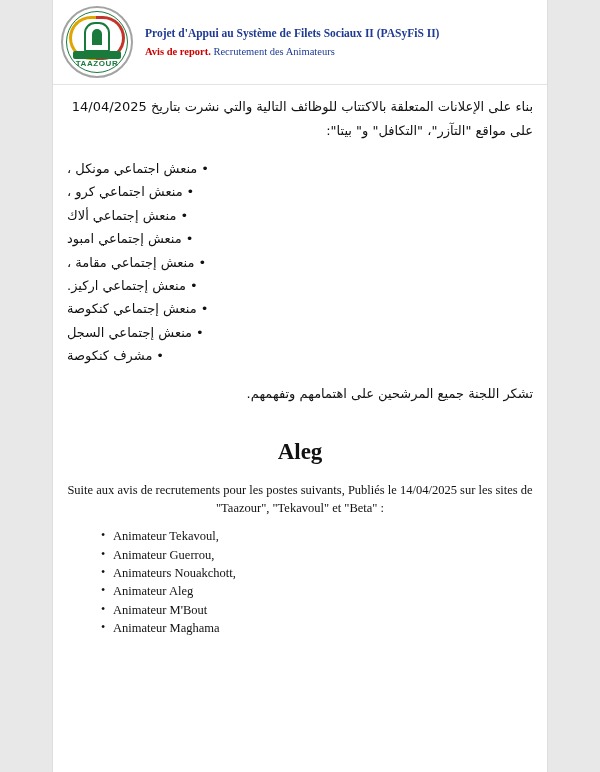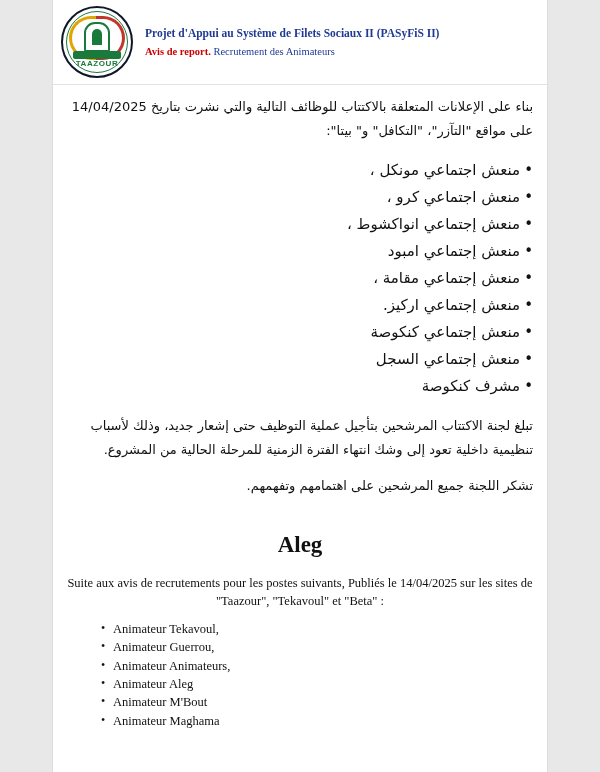--- a/index.html
+++ b/index.html
@@ -31,21 +31,21 @@
     align-items: center;
     padding: 6px 10px 6px 8px;
     border-bottom: 1px solid #e3e3e3;
     min-height: 74px;
     box-sizing: border-box;
   }
   .logo {
     width: 68px;
     height: 68px;
     border-radius: 50%;
-    border: 2px solid #0f172a;
+    border: 2px solid #a3a3a3;
     background: #ffffff;
     position: relative;
     flex: 0 0 auto;
     overflow: hidden;
   }
   .logo .ring {
     position: absolute;
     left: 3px; top: 3px; right: 3px; bottom: 3px;
     border-radius: 50%;
     border: 1px solid #1a7a3c;
@@ -155,24 +155,24 @@
     line-height: 1.85;
     color: #111111;
     margin: 0 0 14px 0;
   }
   ul.ar-list {
     list-style: none;
     margin: 0 0 14px 0;
     padding: 0;
   }
   ul.ar-list li {
-    font-size: 15px;
+    font-size: 13px;
     line-height: 1.8;
     color: #111111;
-    text-align: right;
+    text-align: left;
     padding-right: 0;
   }
   ul.ar-list li .bullet {
     display: inline-block;
     margin-left: 4px;
   }
   .ar-para {
     font-size: 13px;
     line-height: 1.85;
     color: #111111;
@@ -248,40 +248,39 @@
   </div>
 
   <div class="content">
 
     <div class="ar">
       <p class="ar-intro">بناء على الإعلانات المتعلقة بالاكتتاب للوظائف التالية والتي نشرت بتاريخ 14/04/2025 على مواقع "التآزر"، "التكافل" و" بيتا":</p>
 
       <ul class="ar-list">
         <li><span class="bullet">•</span><span>منعش اجتماعي مونكل ،</span></li>
         <li><span class="bullet">•</span><span>منعش اجتماعي كرو ،</span></li>
-        <li><span class="bullet">•</span><span>منعش إجتماعي انواكشوط ،</span></li>
+        <li><span class="bullet">•</span><span>منعش إجتماعي ألاك</span></li>
         <li><span class="bullet">•</span><span>منعش إجتماعي امبود</span></li>
         <li><span class="bullet">•</span><span>منعش إجتماعي مقامة ،</span></li>
         <li><span class="bullet">•</span><span>منعش إجتماعي اركيز.</span></li>
         <li><span class="bullet">•</span><span>منعش إجتماعي كنكوصة</span></li>
         <li><span class="bullet">•</span><span>منعش إجتماعي السجل</span></li>
         <li><span class="bullet">•</span><span>مشرف كنكوصة</span></li>
       </ul>
 
-      <p class="ar-para">تبلغ لجنة الاكتتاب المرشحين بتأجيل عملية التوظيف حتى إشعار جديد، وذلك لأسباب تنظيمية داخلية تعود إلى وشك انتهاء الفترة الزمنية للمرحلة الحالية من المشروع.</p>
       <p class="ar-thanks">تشكر اللجنة جميع المرشحين على اهتمامهم وتفهمهم.</p>
     </div>
 
     <div class="fr">
       <h2 class="fr-title">Aleg</h2>
       <p class="fr-intro">Suite aux avis de recrutements pour les postes suivants, Publiés le 14/04/2025 sur les sites de "Taazour", "Tekavoul" et "Beta" :</p>
       <ul class="fr-list">
         <li>Animateur Tekavoul,</li>
         <li>Animateur Guerrou,</li>
-        <li>Animateur Animateurs,</li>
+        <li>Animateurs Nouakchott,</li>
         <li>Animateur Aleg</li>
         <li>Animateur M'Bout</li>
         <li>Animateur Maghama</li>
 
       </ul>
     </div>
 
   </div>
 
 </div>

